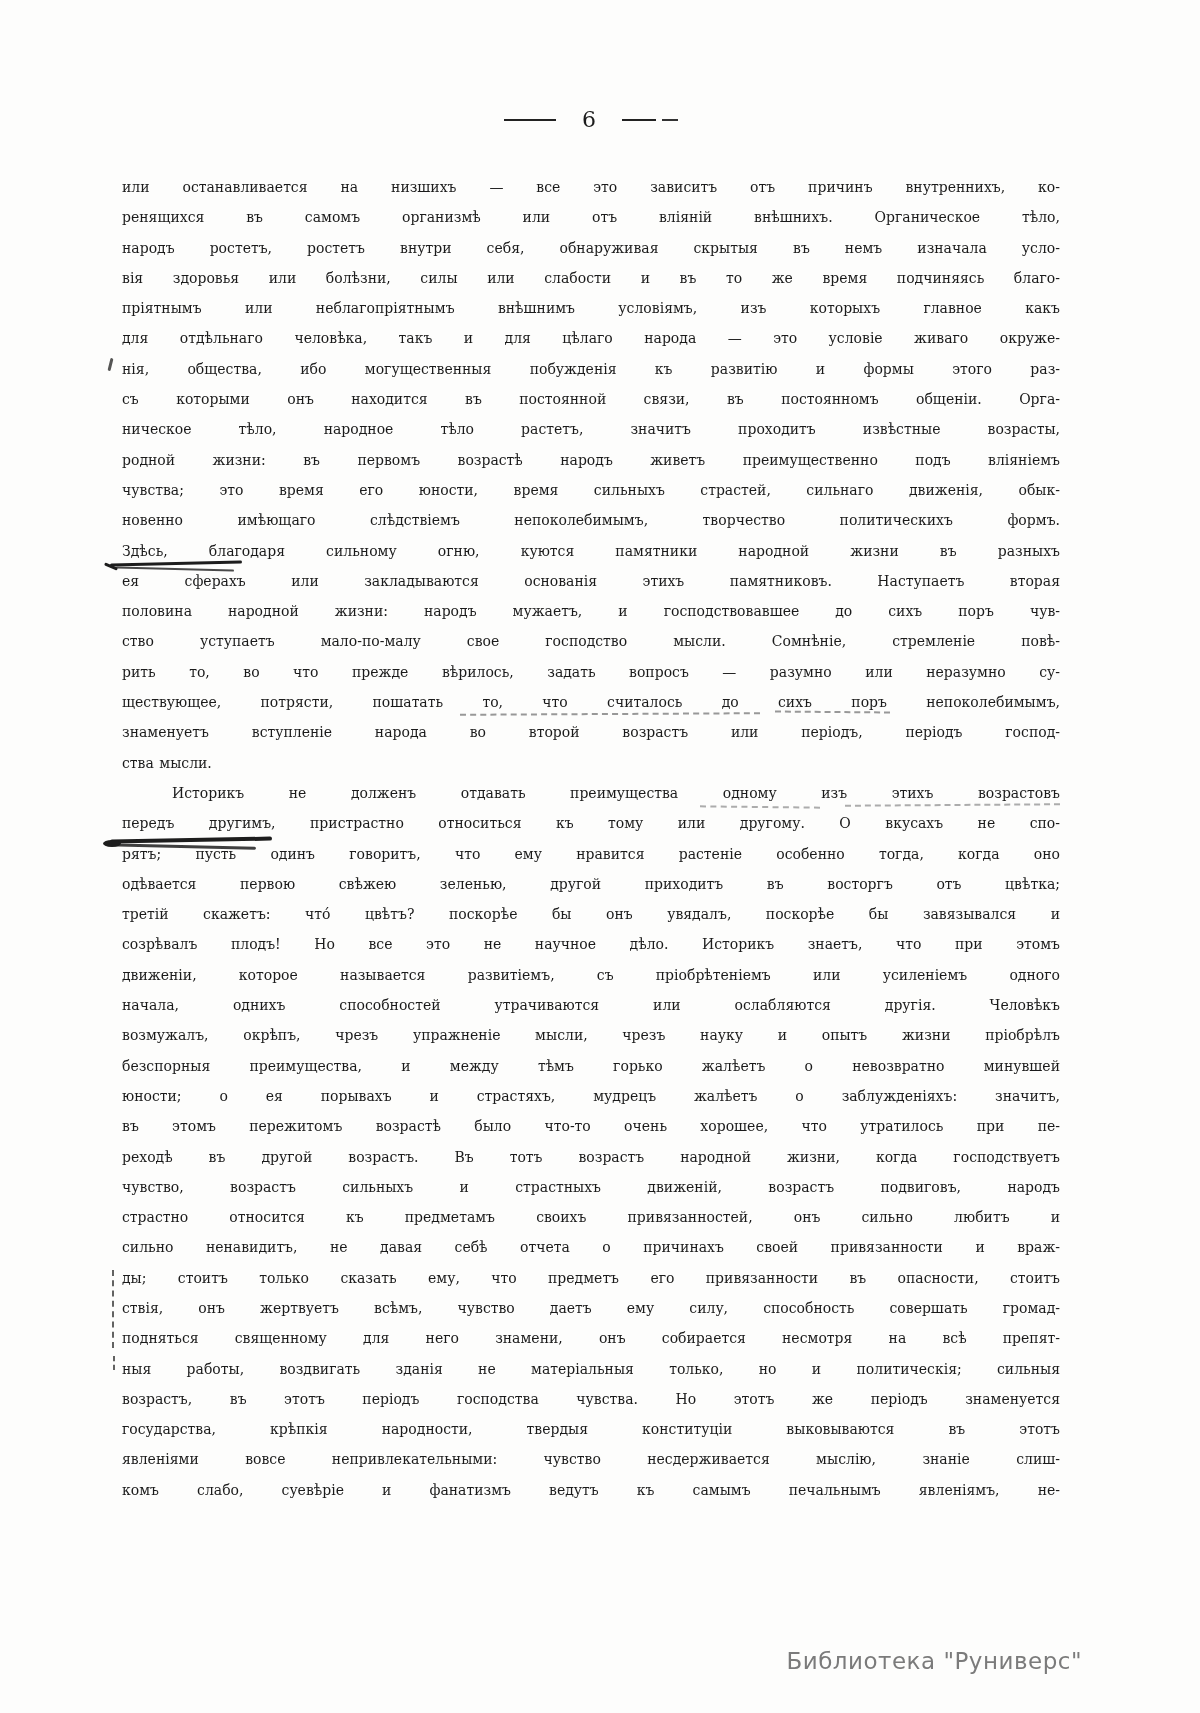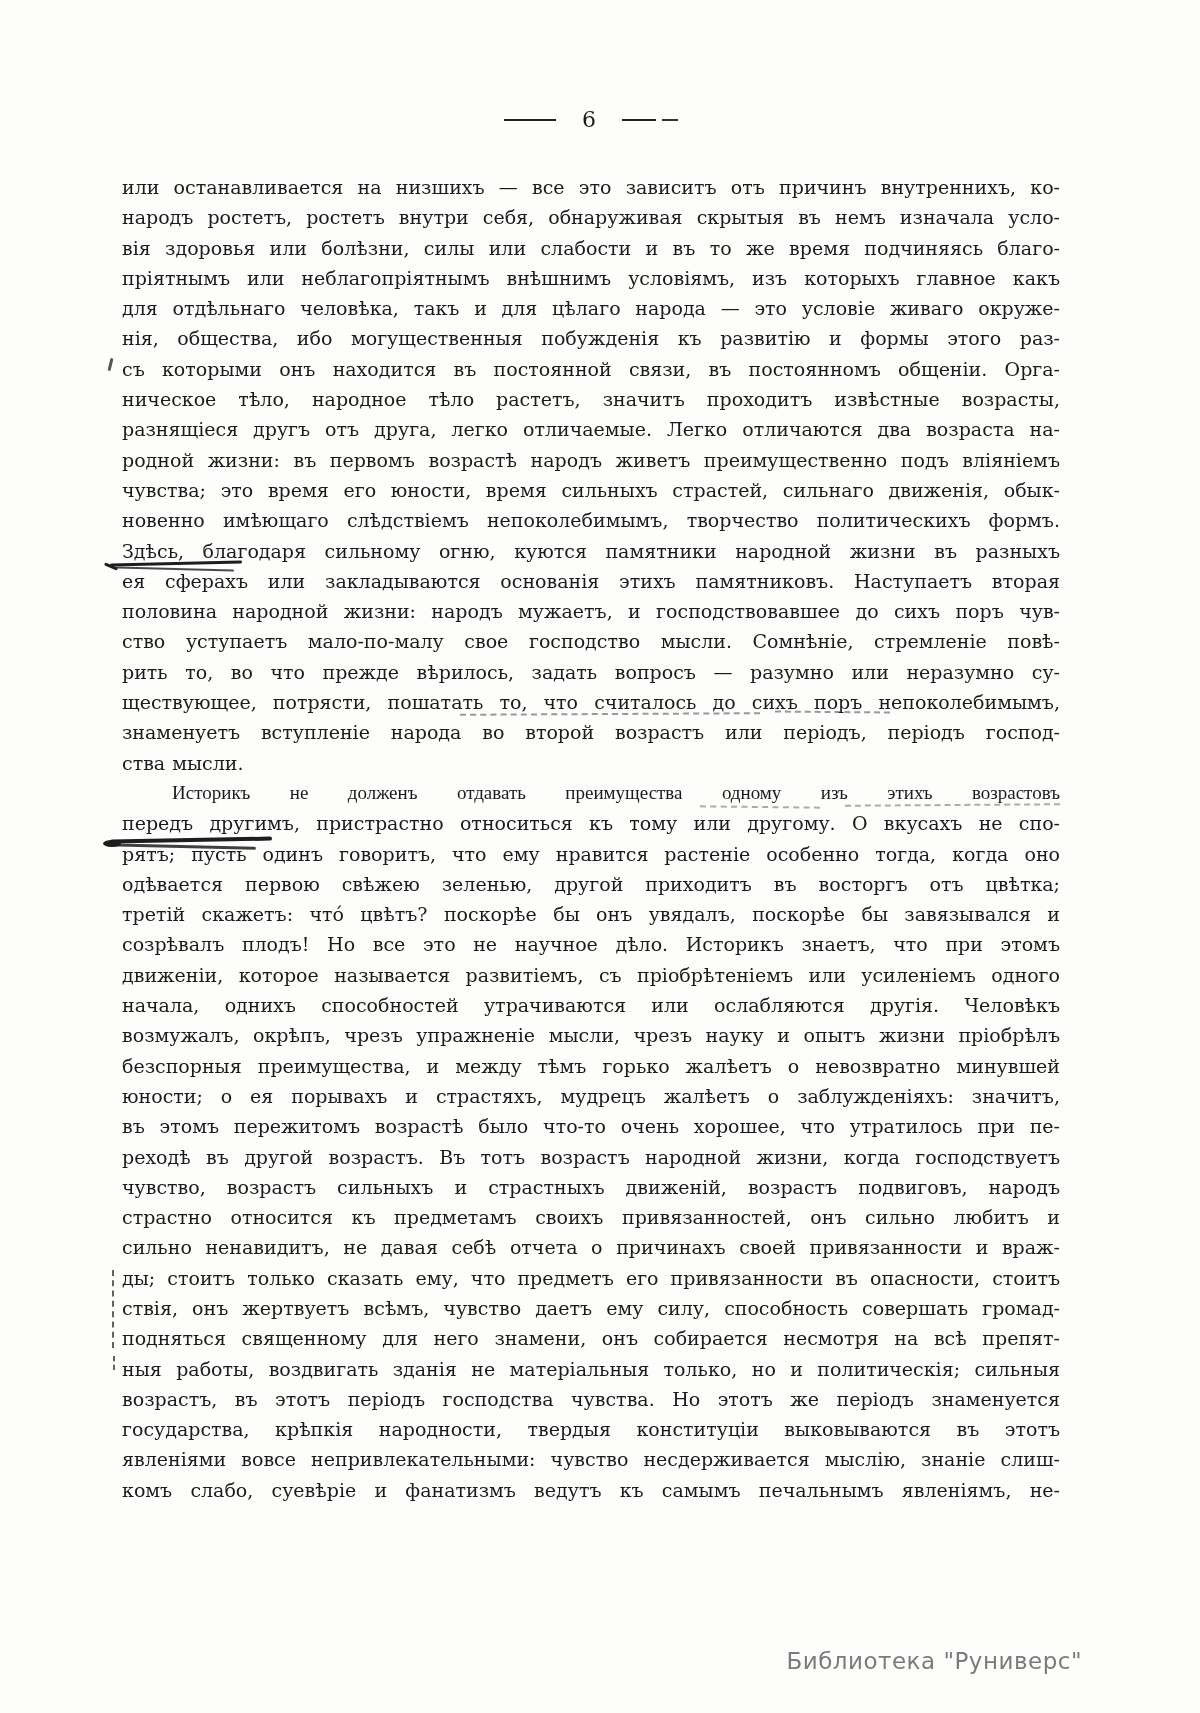--- a/index.html
+++ b/index.html
@@ -32,30 +32,30 @@
 
   
   .bodytext {
     position: absolute;
     top: 172px;
     left: 122px;
     width: 938px;
   }
   .para { margin: 0; }
   .para .line {
-    font-size: 19px;
+    font-size: 14px;
     line-height: 30.3px;
     height: 30.3px;
     text-align: justify;
     text-align-last: justify;
     word-spacing: 1px;
     white-space: normal;
   }
   .para.end-left .line:last-child { text-align-last: left; }
-  .para.indent-first .line:first-child { text-indent: 50px; font-family: Liberation Serif, serif; }
+  .para.indent-first .line:first-child { text-indent: 50px; }
 
   
   .mark { position: absolute; pointer-events: none; }
   .stroke { position: absolute; background: #1d1d1d; border-radius: 2px; }
   .dashes { position: absolute; border-top: 2px dashed rgba(70,70,70,0.55); }
   .vdash  { position: absolute; border-left: 2px dashed rgba(45,45,45,0.75); }
 
   
   .watermark {
     position: absolute;
@@ -75,28 +75,28 @@
   <div class="header">
     <span class="rule left"></span>
     <span class="pagenum">6</span>
     <span class="rule right"></span>
     <span class="rule short"></span>
   </div>
 
   <div class="bodytext">
     <div class="para end-left">
         <div class="line">или останавливается на низшихъ — все это зависитъ отъ причинъ внутреннихъ, ко-</div>
+        <div class="line">ренящихся въ самомъ организмѣ или отъ вліяній внѣшнихъ. Органическое тѣло,</div>
         <div class="line">народъ ростетъ, ростетъ внутри себя, обнаруживая скрытыя въ немъ изначала усло-</div>
         <div class="line">вія здоровья или болѣзни, силы или слабости и въ то же время подчиняясь благо-</div>
         <div class="line">пріятнымъ или неблагопріятнымъ внѣшнимъ условіямъ, изъ которыхъ главное какъ</div>
         <div class="line">для отдѣльнаго человѣка, такъ и для цѣлаго народа — это условіе живаго окруже-</div>
         <div class="line">нія, общества, ибо могущественныя побужденія къ развитію и формы этого раз-</div>
         <div class="line">съ которыми онъ находится въ постоянной связи, въ постоянномъ общеніи. Орга-</div>
         <div class="line">ническое тѣло, народное тѣло растетъ, значитъ проходитъ извѣстные возрасты,</div>
-        <div class="line">разнящіеся другъ отъ друга, легко отличаемые. Легко отличаются два возраста на-</div>
         <div class="line">родной жизни: въ первомъ возрастѣ народъ живетъ преимущественно подъ вліяніемъ</div>
         <div class="line">чувства; это время его юности, время сильныхъ страстей, сильнаго движенія, обык-</div>
         <div class="line">новенно имѣющаго слѣдствіемъ непоколебимымъ, творчество политическихъ формъ.</div>
         <div class="line">Здѣсь, благодаря сильному огню, куются памятники народной жизни въ разныхъ</div>
         <div class="line">ея сферахъ или закладываются основанія этихъ памятниковъ. Наступаетъ вторая</div>
         <div class="line">половина народной жизни: народъ мужаетъ, и господствовавшее до сихъ поръ чув-</div>
         <div class="line">ство уступаетъ мало-по-малу свое господство мысли. Сомнѣніе, стремленіе повѣ-</div>
         <div class="line">рить то, во что прежде вѣрилось, задать вопросъ — разумно или неразумно су-</div>
         <div class="line">ществующее, потрясти, пошатать то, что считалось до сихъ поръ непоколебимымъ,</div>
         <div class="line">знаменуетъ вступленіе народа во второй возрастъ или періодъ, періодъ господ-</div>

